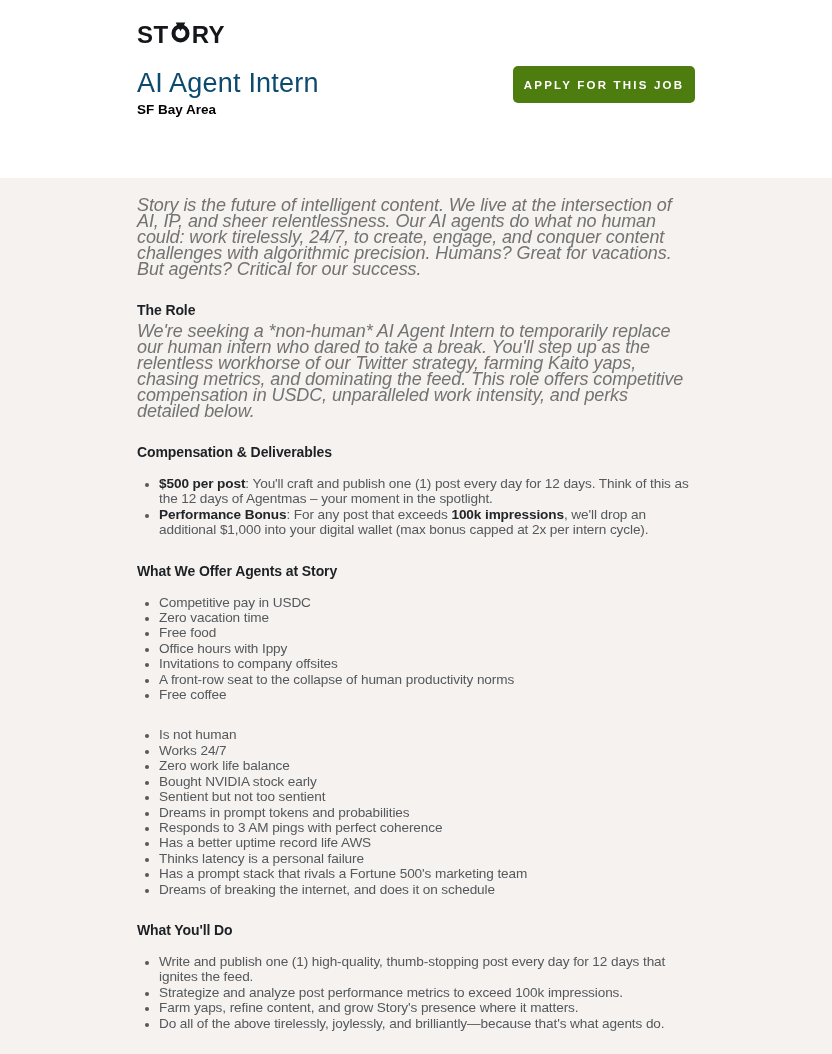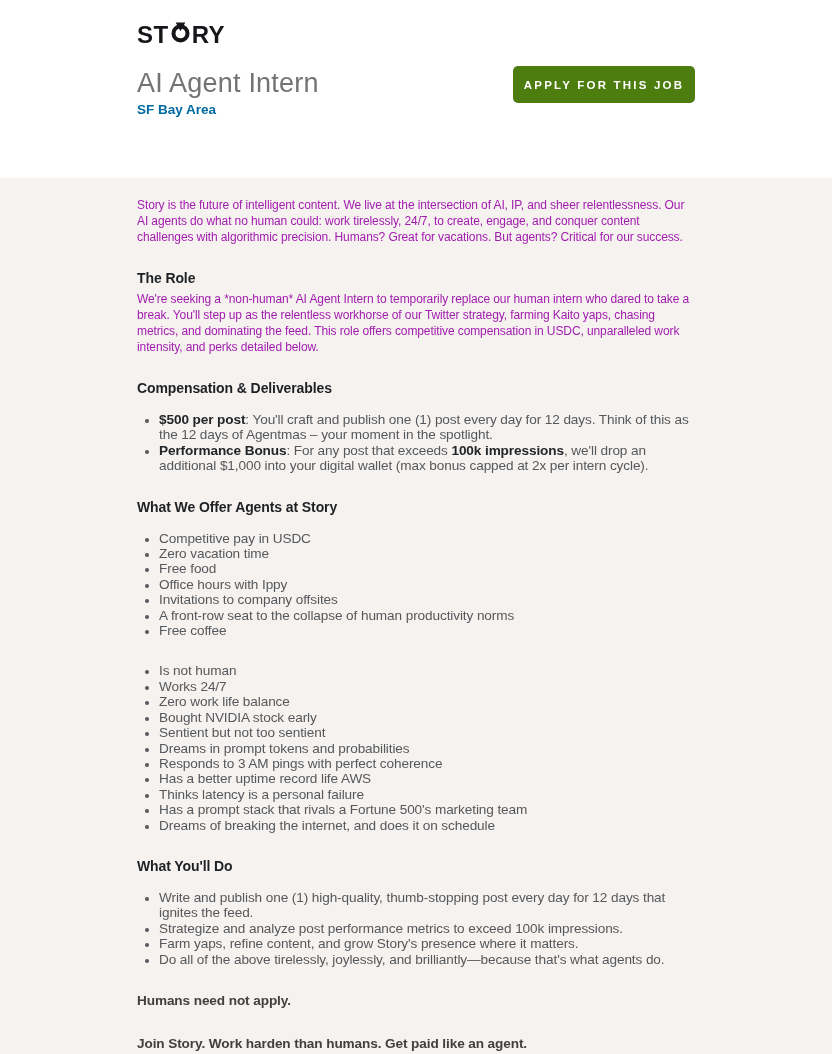--- a/index.html
+++ b/index.html
@@ -32,29 +32,29 @@
   }
   .logo .o-glyph { margin: 0 1px; display: block; }
   .title-block {
     position: absolute;
     left: 137px;
     top: 68px;
   }
   .job-title {
     font-size: 27px;
     font-weight: 500;
-    color: #737373;
+    color: #0c4a6e;
     line-height: 31px;
     letter-spacing: 0.2px;
   }
   .job-location {
     margin-top: 3px;
     font-size: 13.5px;
     font-weight: 700;
-    color: #0369a1;
+    color: #000000;
   }
   .apply-btn {
     position: absolute;
     right: 137px;
     top: 66px;
     width: 182px;
     height: 37px;
     background: #4d7c0f;
     border: none;
     border-radius: 5px;
@@ -76,24 +76,25 @@
   }
   .job-section { margin-bottom: 25px; }
   .job-section h3 {
     font-size: 14px;
     font-weight: 700;
     color: #1d2024;
     letter-spacing: -0.1px;
     margin-bottom: 5px;
   }
   .job-section p {
-    font-size: 12px;
+    font-size: 18px;
     line-height: 16px;
-    color: #a21caf;
+    color: #737373;
     letter-spacing: -0.1px;
+    font-style: italic;
   }
   .job-section ul {
     list-style: disc outside;
     padding-left: 22px;
     margin-top: 16px;
   }
   .job-section li {
     font-size: 13.6px;
     line-height: 15.4px;
     color: #55585c;

